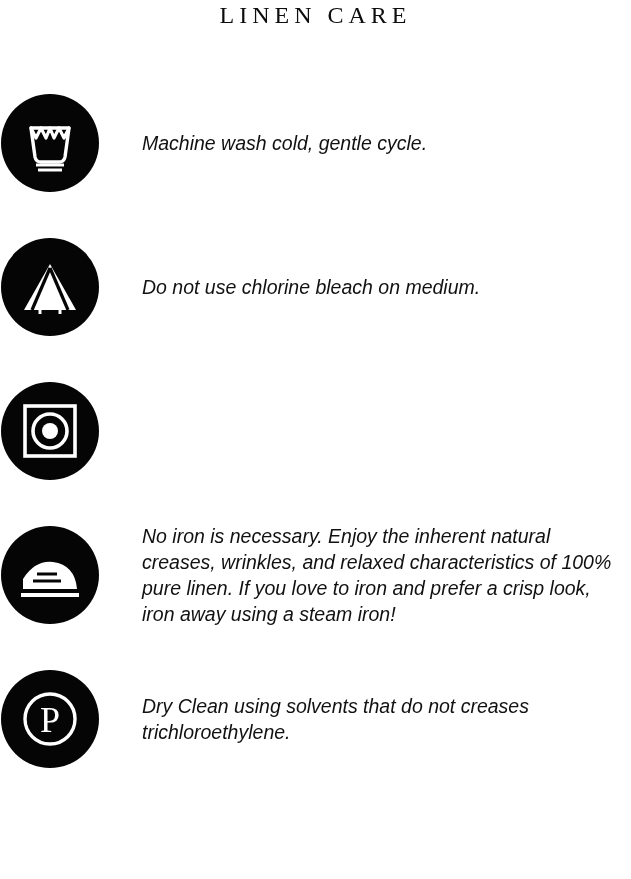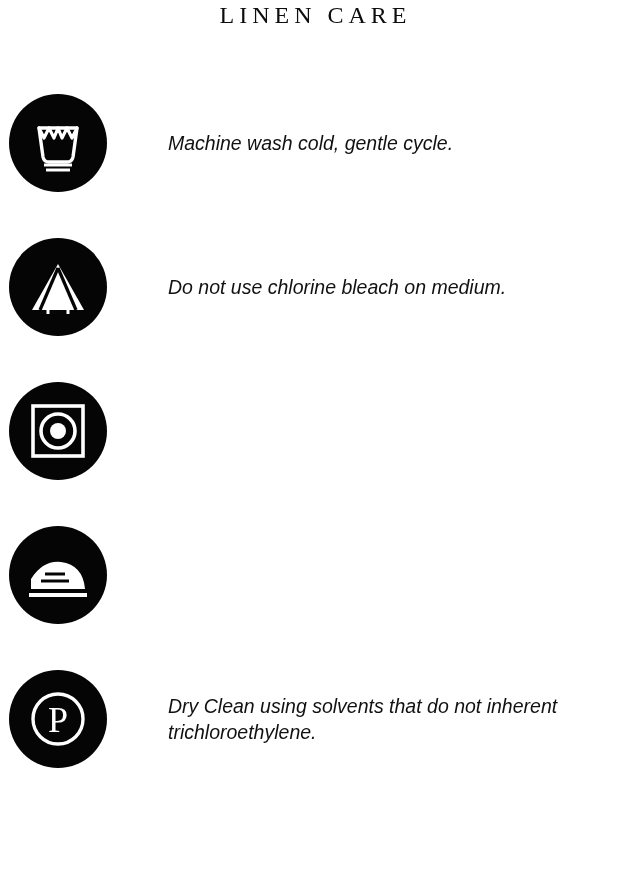--- a/index.html
+++ b/index.html
@@ -30,22 +30,20 @@
     color: #0d0d0d;
   }
   .care-list {
     margin-top: 42px;
   }
   .care-row {
     display: flex;
     align-items: center;
     margin-bottom: 0;
     min-height: 144px;
-    padding-left: 8px;
-    gap: 18px;
   }
   .icon-wrap {
     flex: 0 0 auto;
     width: 100px;
     display: flex;
     justify-content: center;
     align-items: center;
   }
   .icon-circle {
     width: 98px;
@@ -124,28 +122,29 @@
       <div class="icon-wrap">
         <div class="icon-circle">
           <svg width="66" height="52" viewBox="0 0 66 52" fill="none">
             <path d="M6 40 L60 40 Q58 16 36 13 Q18 11 6 30 Z" fill="#ffffff"></path>
             <line x1="4" y1="46" x2="62" y2="46" stroke="#ffffff" stroke-width="4"></line>
             <line x1="20" y1="25" x2="40" y2="25" stroke="#050505" stroke-width="3"></line>
             <line x1="16" y1="32" x2="44" y2="32" stroke="#050505" stroke-width="3"></line>
           </svg>
         </div>
       </div>
+      <div class="care-text">No iron is necessary. Enjoy the inherent natural creases, wrinkles, and relaxed characteristics of 100% pure linen. If you love to iron and prefer a crisp look, iron away using a steam iron!</div>
     </div>
 
     <div class="care-row">
       <div class="icon-wrap">
         <div class="icon-circle">
           <svg width="62" height="62" viewBox="0 0 62 62" fill="none">
             <circle cx="31" cy="31" r="25" fill="none" stroke="#ffffff" stroke-width="3.4"></circle>
             <text x="31" y="44" text-anchor="middle" font-family="Liberation Serif, serif" font-size="36" fill="#ffffff">P</text>
           </svg>
         </div>
       </div>
-      <div class="care-text">Dry Clean using solvents that do not inherent trichloroethylene.</div>
+      <div class="care-text">Dry Clean using solvents that do not creases trichloroethylene.</div>
     </div>
 
   </div>
 </div>
 
 </body></html>

